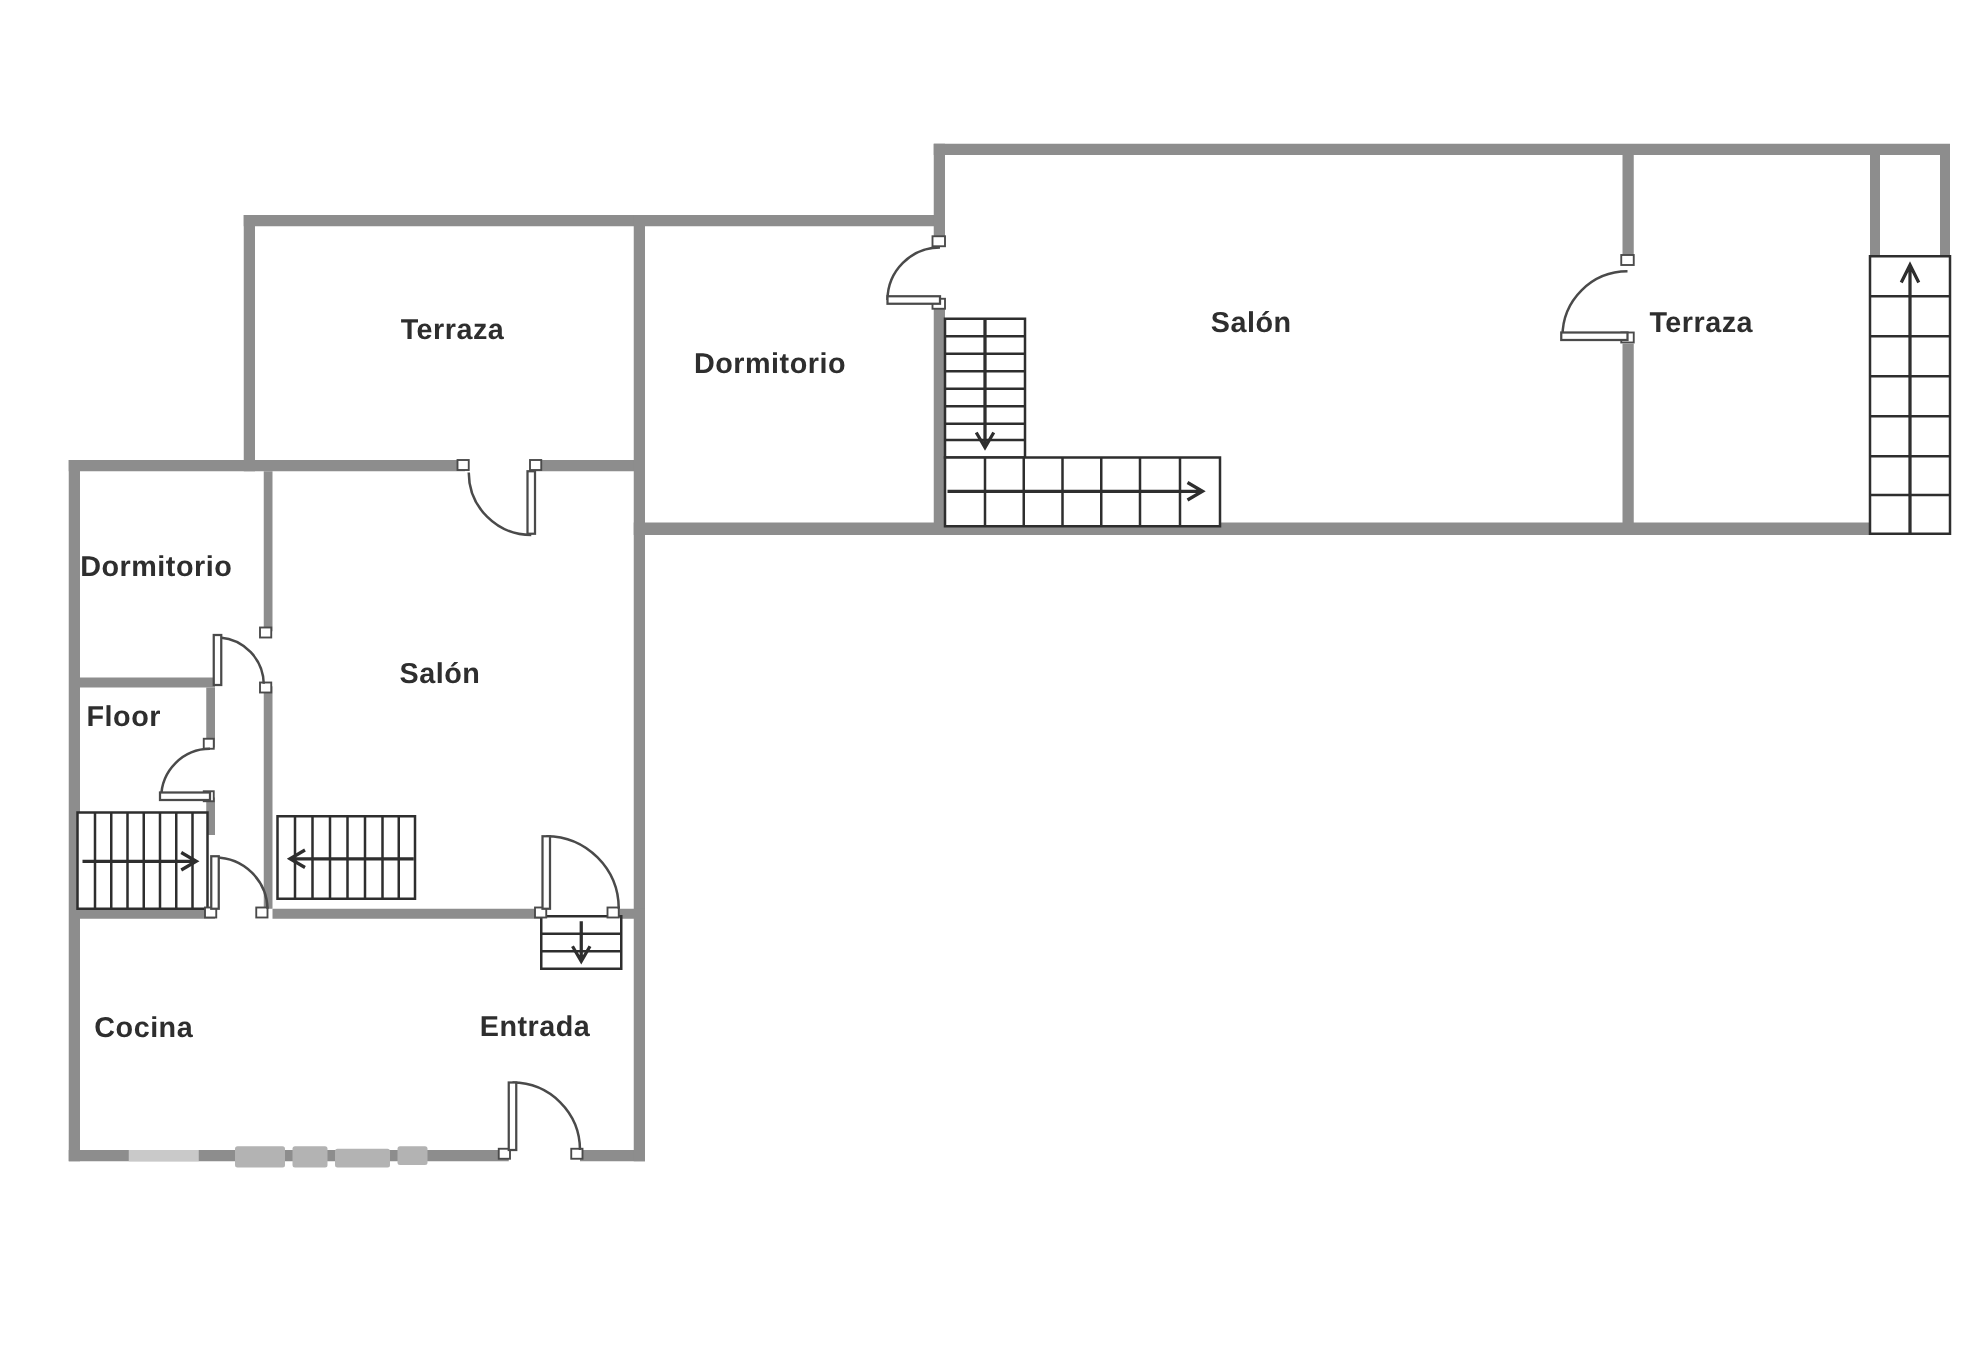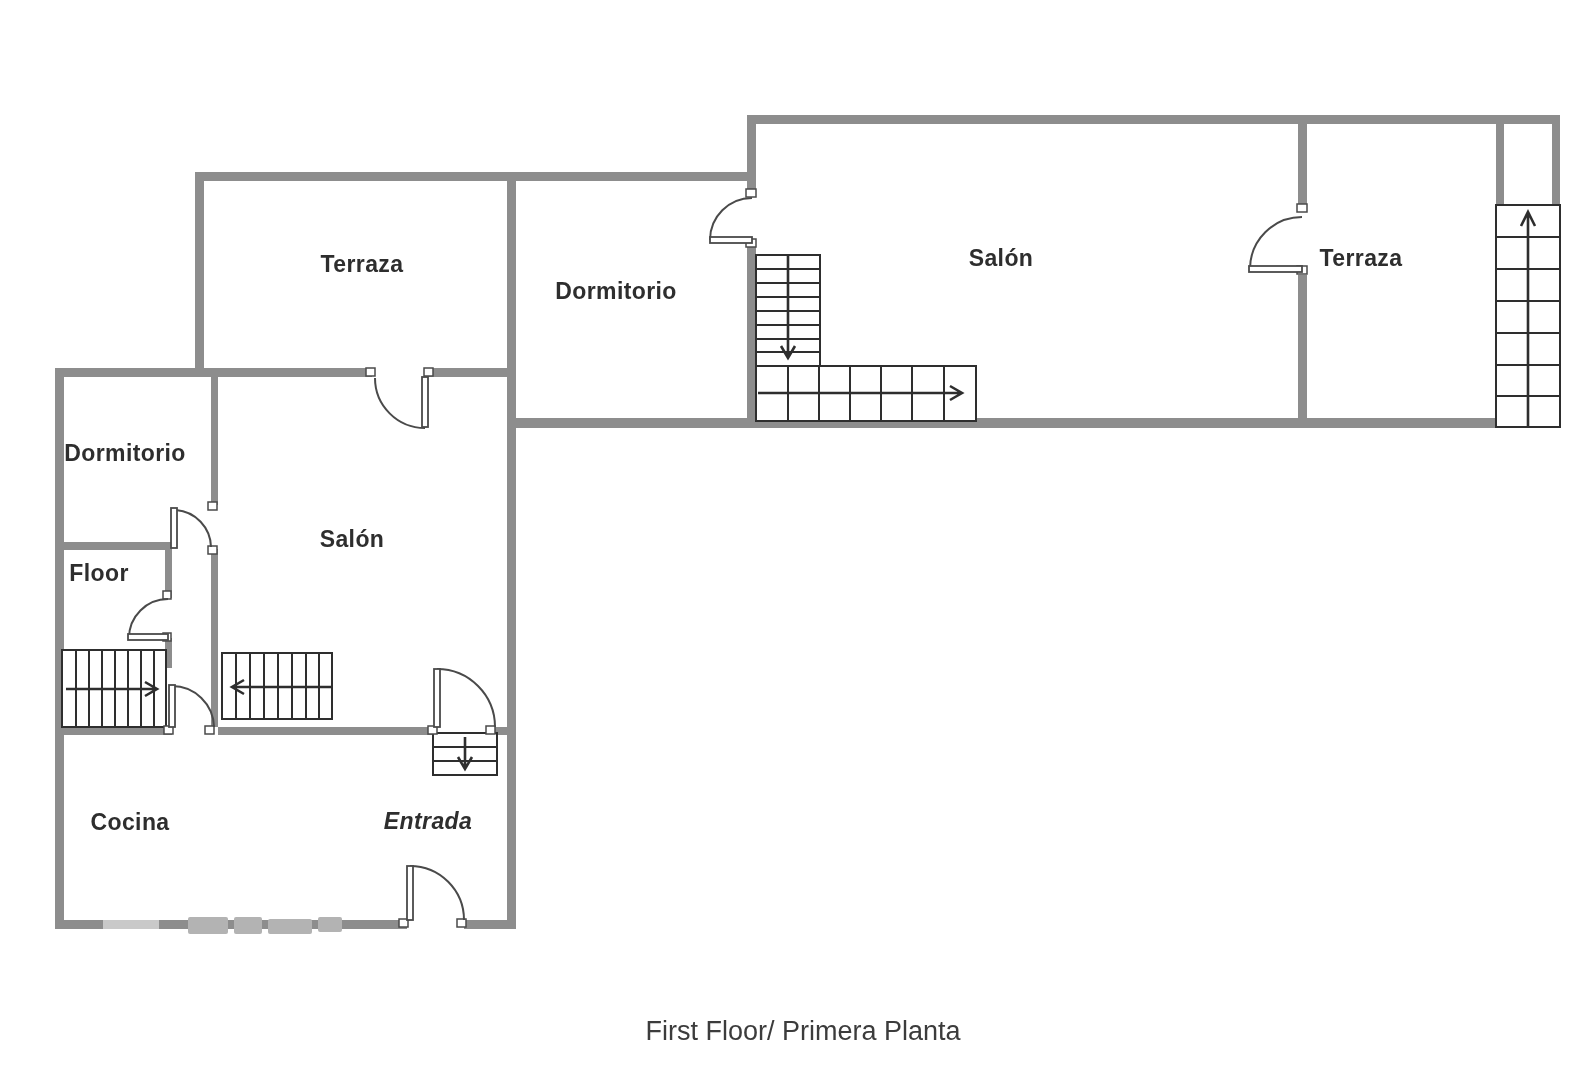--- a/index.html
+++ b/index.html
@@ -189,17 +189,16 @@
     </g>
   </svg>
 
   <div class="room-label" style="left:362px;top:264px;">Terraza</div>
   <div class="room-label" style="left:616px;top:291px;">Dormitorio</div>
   <div class="room-label" style="left:1001px;top:258px;">Salón</div>
   <div class="room-label" style="left:1361px;top:258px;">Terraza</div>
   <div class="room-label" style="left:125px;top:453px;">Dormitorio</div>
   <div class="room-label" style="left:99px;top:573px;">Floor</div>
   <div class="room-label" style="left:352px;top:539px;">Salón</div>
-  <div class="room-label" style="left:130px;top:822px;">Cocina</div>
-  <div class="room-label" style="left:428px;top:821px;font-style:italic;">Entrada</div>
-
-  <div class="caption" style="left:803px;top:1031px;">First Floor/ Primera Planta</div>
+  <div class="room-label" style="left:115px;top:822px;">Cocina</div>
+  <div class="room-label" style="left:428px;top:821px;">Entrada</div>
+
 </div>
 
 </body></html>

